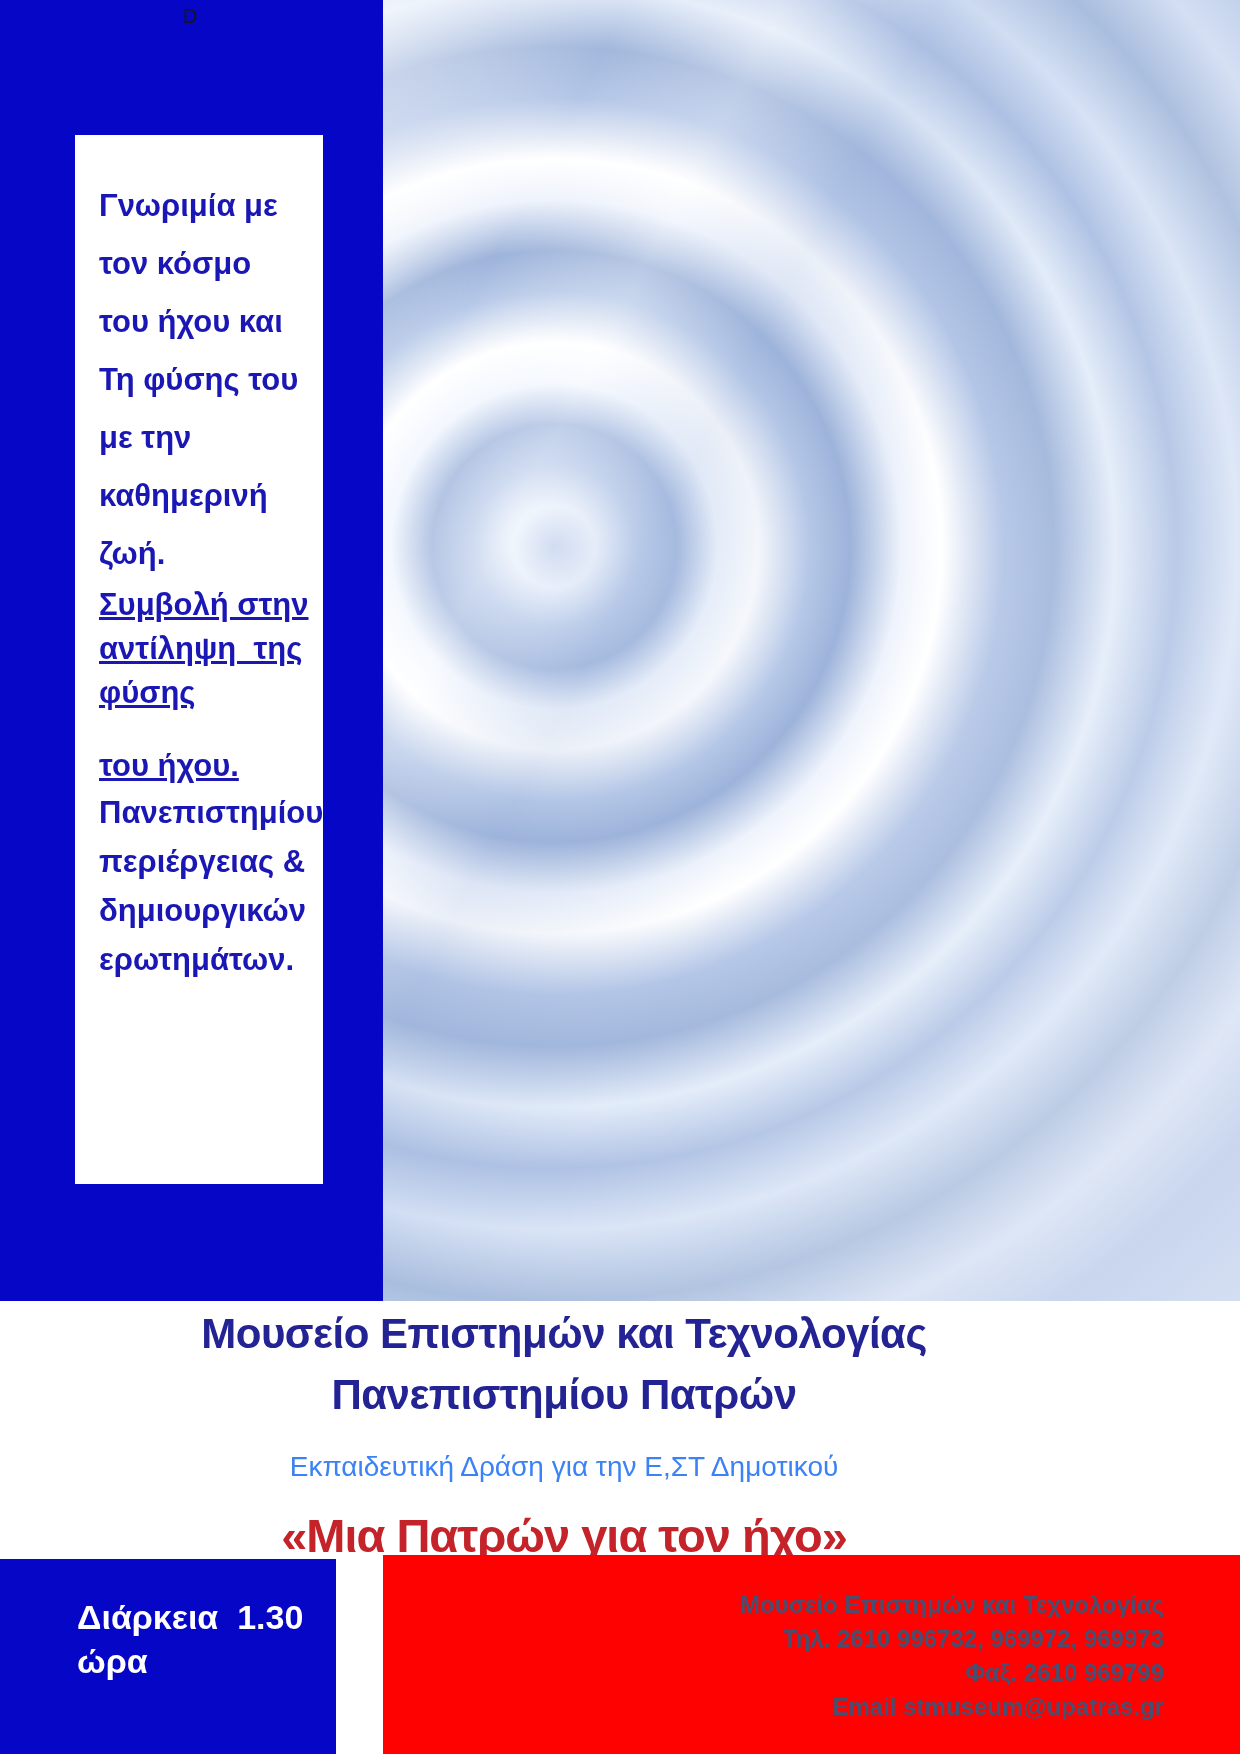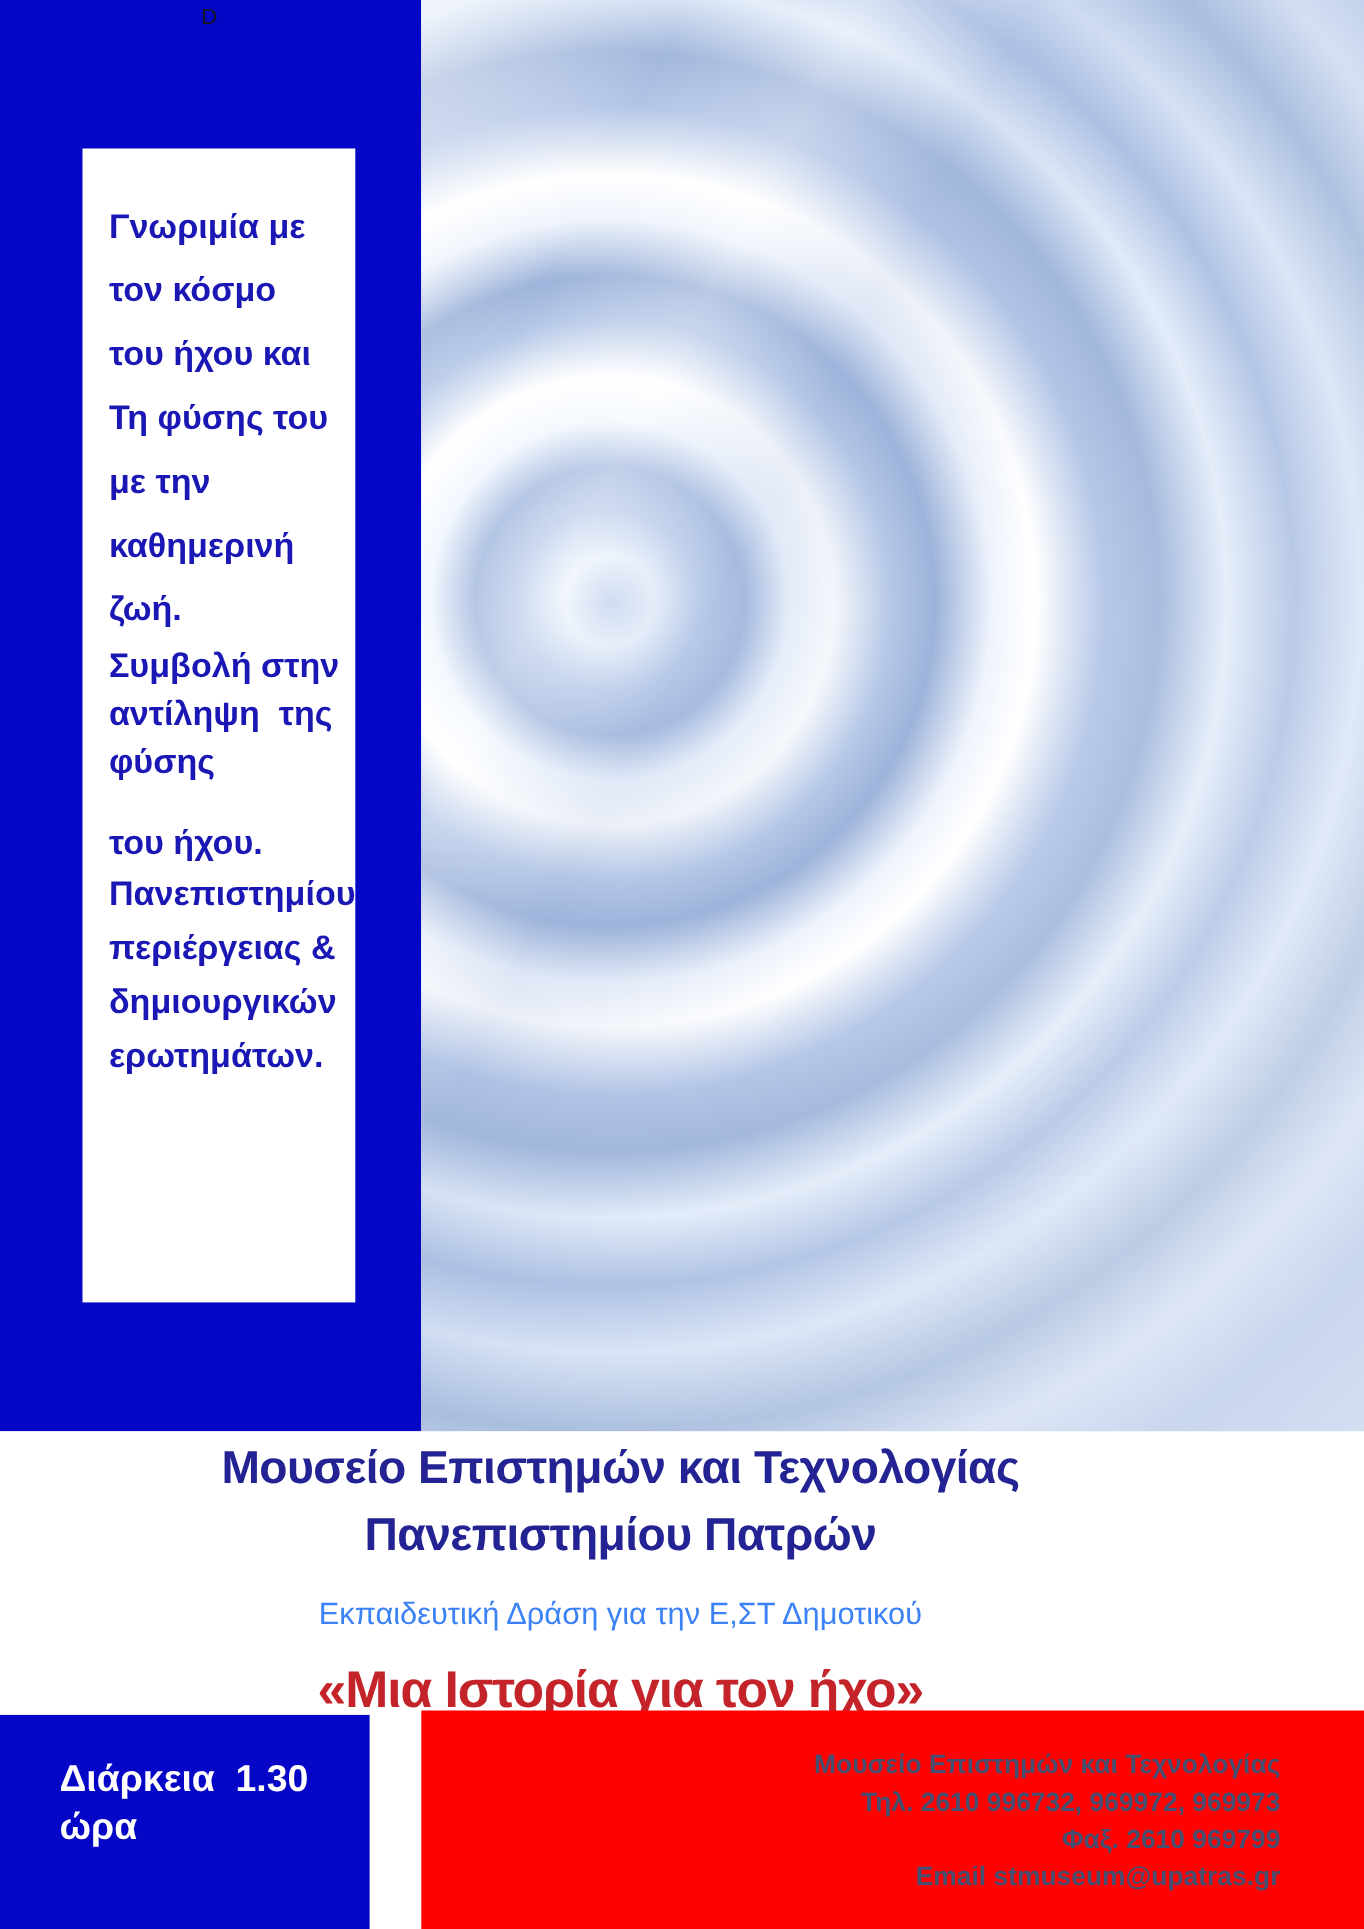--- a/index.html
+++ b/index.html
@@ -32,21 +32,21 @@
     position: absolute;
     left: 75px; top: 135px;
     width: 248px; height: 1049px;
     background: #ffffff;
     padding: 42px 4px 0 24px;
     color: #1a17b4;
     font-weight: 700;
   }
   .white-box .para { margin: 0; }
   .p1 { font-size: 31px; line-height: 58px; }
-  .p2 { font-size: 31px; line-height: 44px; margin-top: 45px; }
+  .p2 { font-size: 31px; line-height: 44px; margin-top: 45px; text-decoration: underline; }
   .p2 .line-break-extra { margin-top: 29px; }
   .p3 { font-size: 31px; line-height: 49px; margin-top: 124px; }
 
   
   .water {
     position: absolute;
     left: 383px; top: 0;
     width: 857px; height: 1301px;
     background-color: #b9c9e8;
     background-image:
@@ -109,20 +109,21 @@
     line-height: 62px;
     letter-spacing: -1px;
   }
 
   
   .footer-blue {
     position: absolute;
     left: 0; top: 1559px;
     width: 336px; height: 195px;
     background: #0606c6;
+    padding-left: 23px;
   }
   .duration {
     padding: 36px 0 0 54px;
     color: #ffffff;
     font-size: 34px;
     font-weight: 700;
     line-height: 44px;
   }
   .footer-red {
     position: absolute;
@@ -171,21 +172,21 @@
       </div>
     </div>
   </div>
 
   <div class="water"></div>
 
   <div class="heading">
     <div class="museum-title" data-bind="heading.title_line1">Μουσείο Επιστημών και Τεχνολογίας</div>
     <div class="museum-title" data-bind="heading.title_line2">Πανεπιστημίου Πατρών</div>
     <div class="subtitle" data-bind="heading.subtitle">Εκπαιδευτική Δράση για την Ε,ΣΤ Δημοτικού</div>
-    <div class="event-title" data-bind="heading.event_title">«Μια Ιστορία για τον ήχο»</div>
+    <div class="event-title" data-bind="heading.event_title">«Μια Πατρών για τον ήχο»</div>
   </div>
 
   <div class="footer-blue">
     <div class="duration" data-bind="footer.duration">Διάρκεια  1.30 ώρα</div>
   </div>
 
   <div class="footer-red">
     <div class="contact">
       <div data-bind="footer.contact.name">Μουσείο Επιστημών και Τεχνολογίας</div>
       <div data-bind="footer.contact.phone">Τηλ. 2610 996732, 969972, 969973</div>

